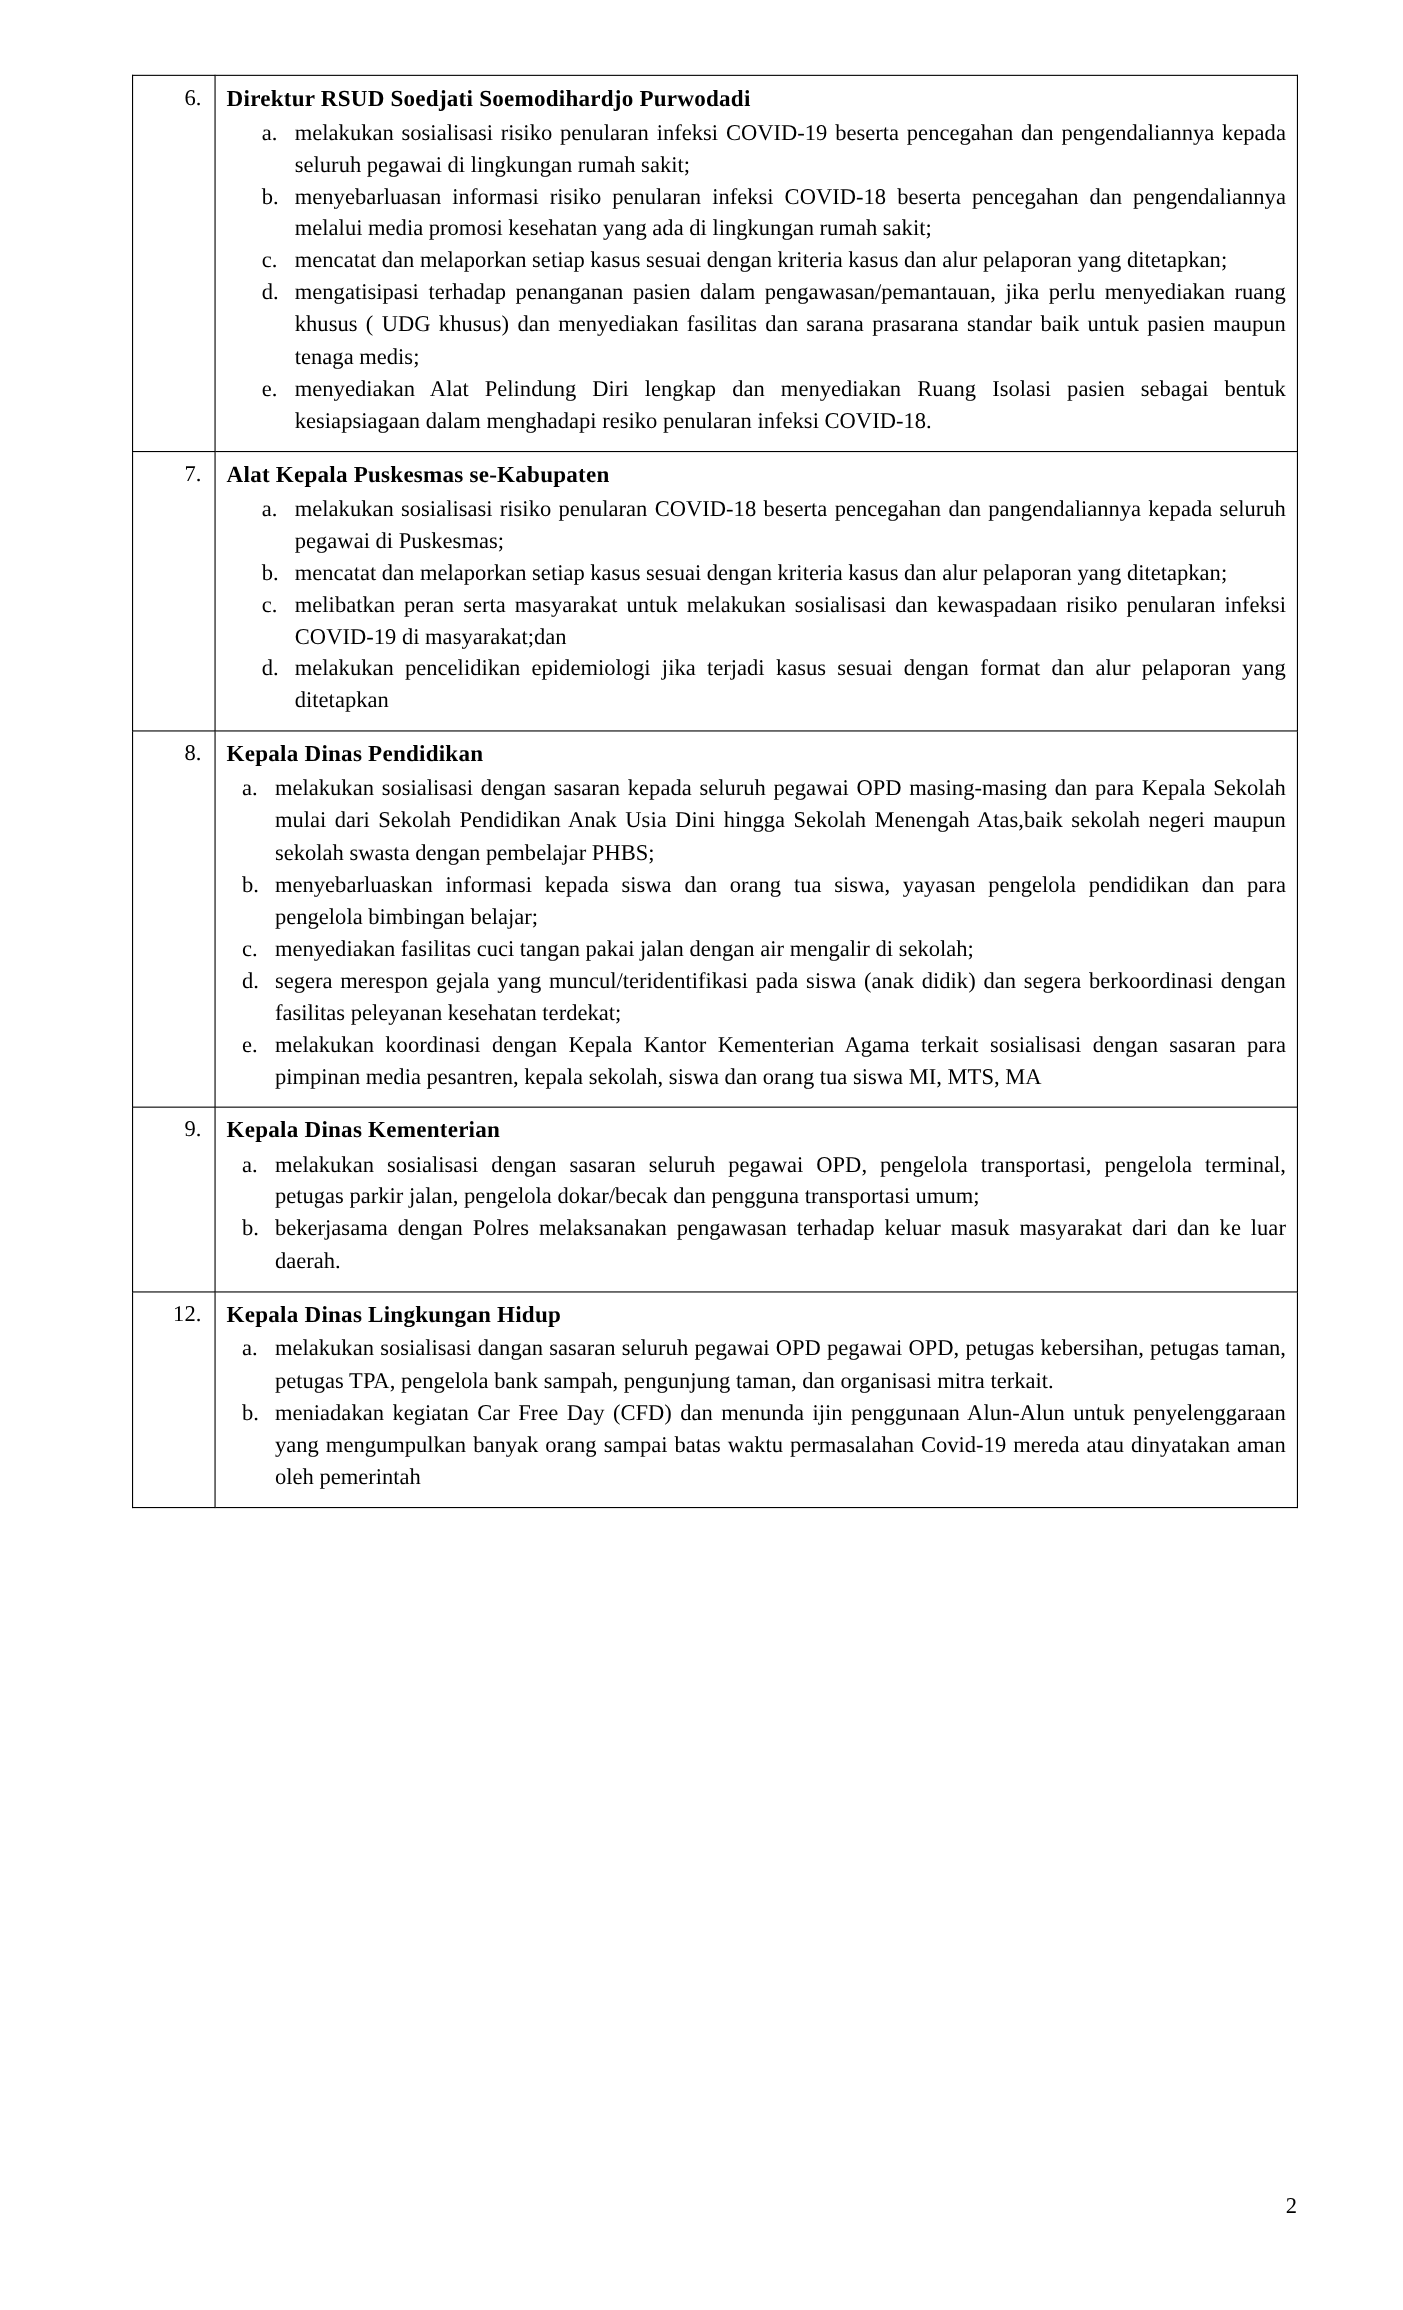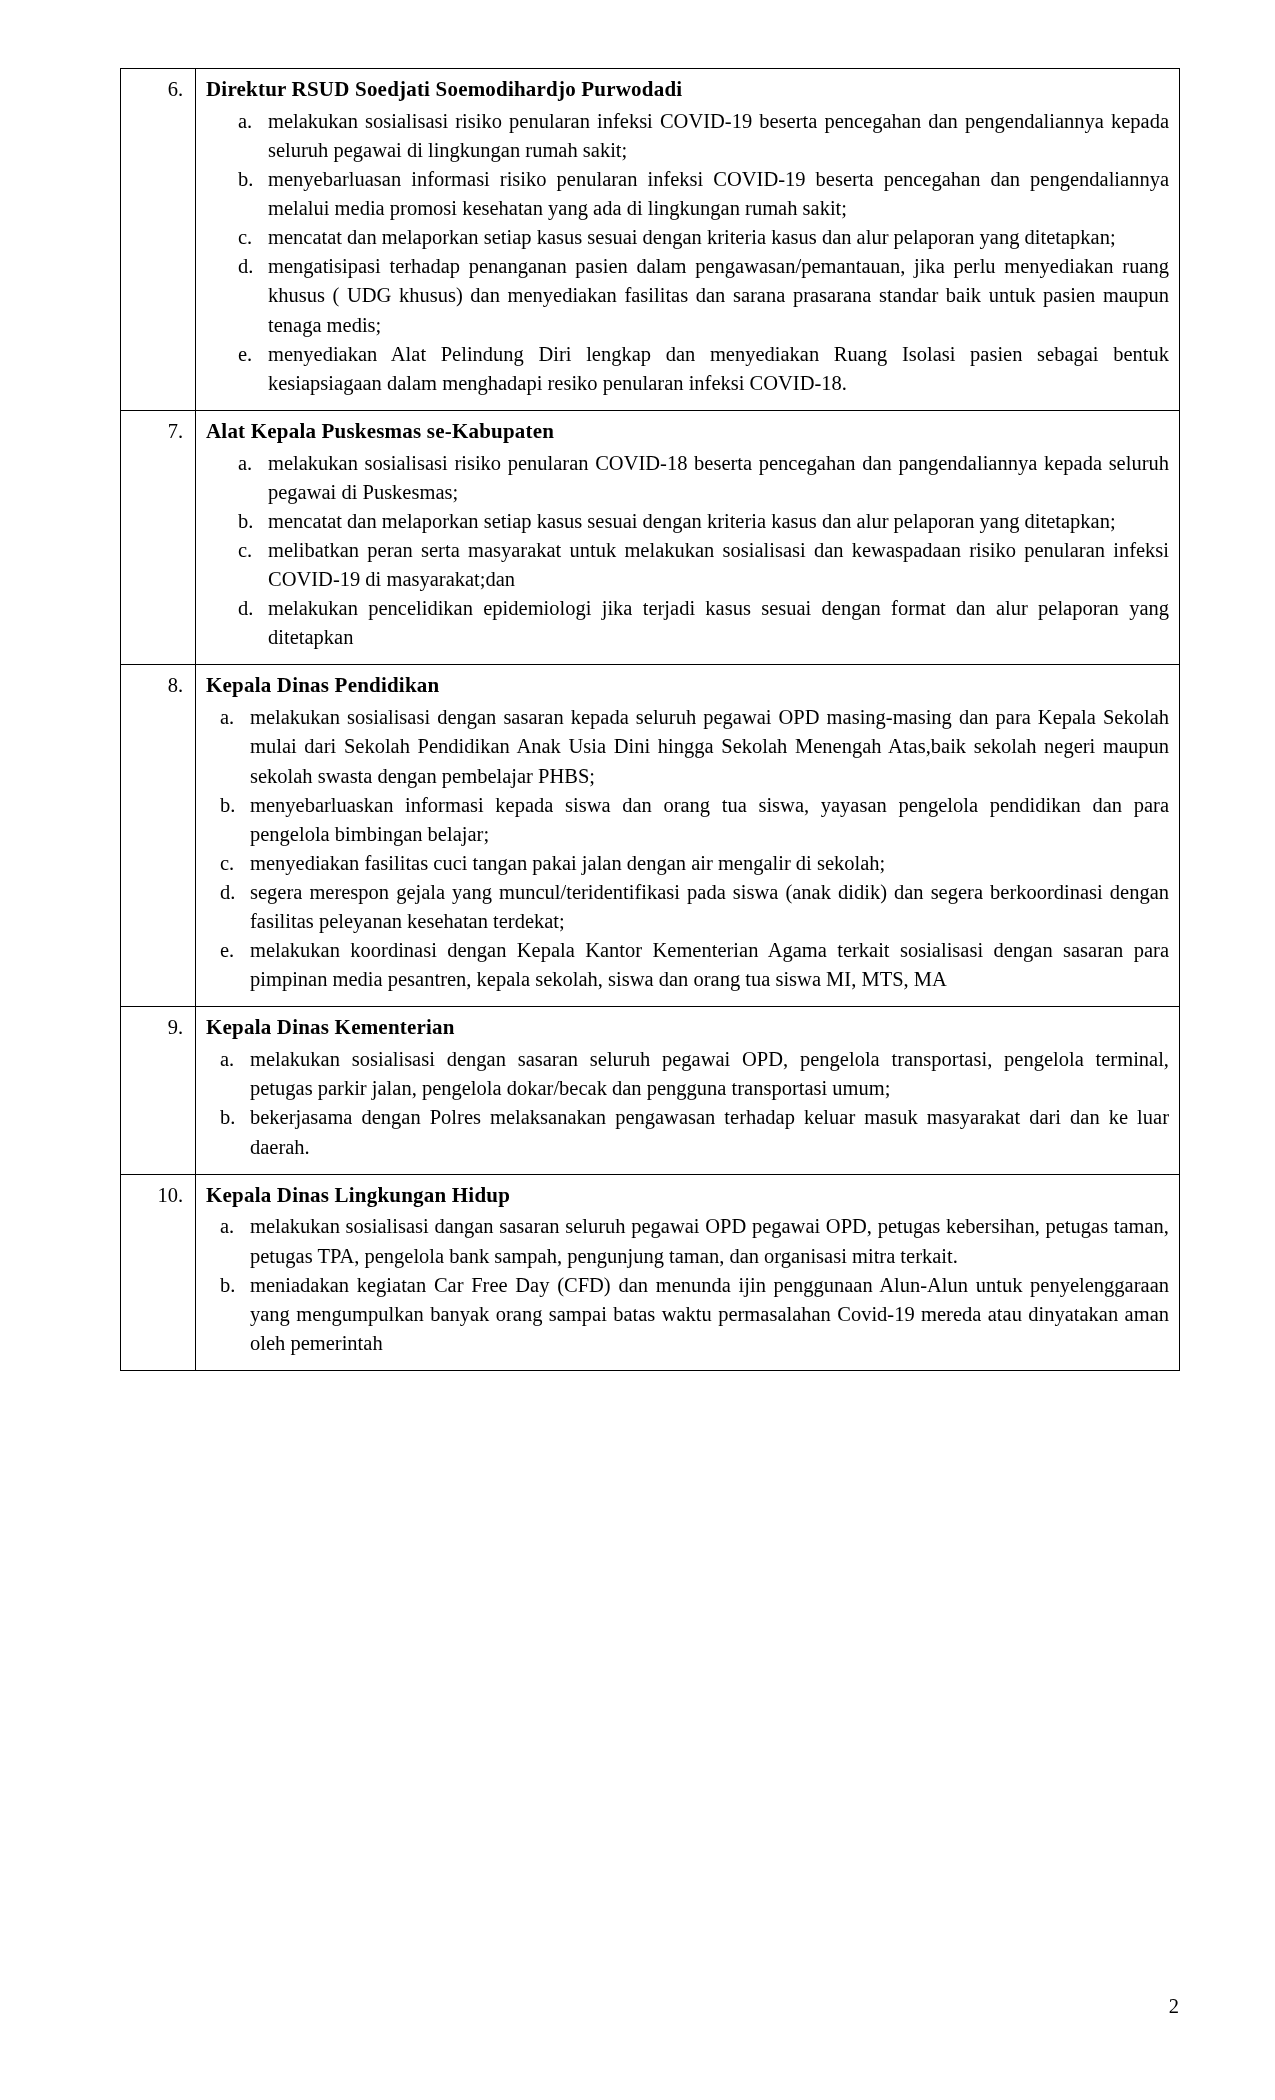--- a/index.html
+++ b/index.html
@@ -89,21 +89,21 @@
 
 <div class="page">
   <table class="doc-table">
     <tbody id="table-body">
         <tr>
           <td class="col-num">6.</td>
           <td class="col-body indent-b">
             <div class="section-title">Direktur RSUD Soedjati Soemodihardjo Purwodadi</div>
             <ol class="alpha">
               <li><span class="mark">a.</span><span class="text">melakukan sosialisasi risiko penularan infeksi COVID-19 beserta pencegahan dan pengendaliannya kepada seluruh pegawai di lingkungan rumah sakit;</span></li>
-              <li><span class="mark">b.</span><span class="text">menyebarluasan informasi risiko penularan infeksi COVID-19 beserta pencegahan dan pengendaliannya melalui media promosi kesehatan yang ada di lingkungan rumah sakit;</span></li>
+              <li><span class="mark">b.</span><span class="text">menyebarluasan informasi risiko penularan infeksi COVID-18 beserta pencegahan dan pengendaliannya melalui media promosi kesehatan yang ada di lingkungan rumah sakit;</span></li>
               <li><span class="mark">c.</span><span class="text">mencatat dan melaporkan setiap kasus sesuai dengan kriteria kasus dan alur pelaporan yang ditetapkan;</span></li>
               <li><span class="mark">d.</span><span class="text">mengatisipasi terhadap penanganan pasien dalam pengawasan/pemantauan, jika perlu menyediakan ruang khusus ( UDG khusus) dan menyediakan fasilitas dan sarana prasarana standar baik untuk pasien maupun tenaga medis;</span></li>
               <li><span class="mark">e.</span><span class="text">menyediakan Alat Pelindung Diri lengkap dan menyediakan Ruang Isolasi pasien sebagai bentuk kesiapsiagaan dalam menghadapi resiko penularan infeksi COVID-18.</span></li>
             </ol>
           </td>
         </tr>
         <tr>
           <td class="col-num">7.</td>
           <td class="col-body indent-b">
             <div class="section-title">Alat Kepala Puskesmas se-Kabupaten</div>
@@ -132,21 +132,21 @@
           <td class="col-num">9.</td>
           <td class="col-body indent-a">
             <div class="section-title">Kepala Dinas Kementerian</div>
             <ol class="alpha">
               <li><span class="mark">a.</span><span class="text">melakukan sosialisasi dengan sasaran seluruh pegawai OPD, pengelola transportasi, pengelola terminal, petugas parkir jalan, pengelola dokar/becak dan pengguna transportasi umum;</span></li>
               <li><span class="mark">b.</span><span class="text">bekerjasama dengan Polres melaksanakan pengawasan terhadap keluar masuk masyarakat dari dan ke luar daerah.</span></li>
             </ol>
           </td>
         </tr>
         <tr>
-          <td class="col-num">10.</td>
+          <td class="col-num">12.</td>
           <td class="col-body indent-a">
             <div class="section-title">Kepala Dinas Lingkungan Hidup</div>
             <ol class="alpha">
               <li><span class="mark">a.</span><span class="text">melakukan sosialisasi dangan sasaran seluruh pegawai OPD pegawai OPD, petugas kebersihan, petugas taman, petugas TPA, pengelola bank sampah, pengunjung taman, dan organisasi mitra terkait.</span></li>
               <li><span class="mark">b.</span><span class="text">meniadakan kegiatan Car Free Day (CFD) dan menunda ijin penggunaan Alun-Alun untuk penyelenggaraan yang mengumpulkan banyak orang sampai batas waktu permasalahan Covid-19 mereda atau dinyatakan aman oleh pemerintah</span></li>
             </ol>
           </td>
         </tr>
       </tbody>
   </table>

